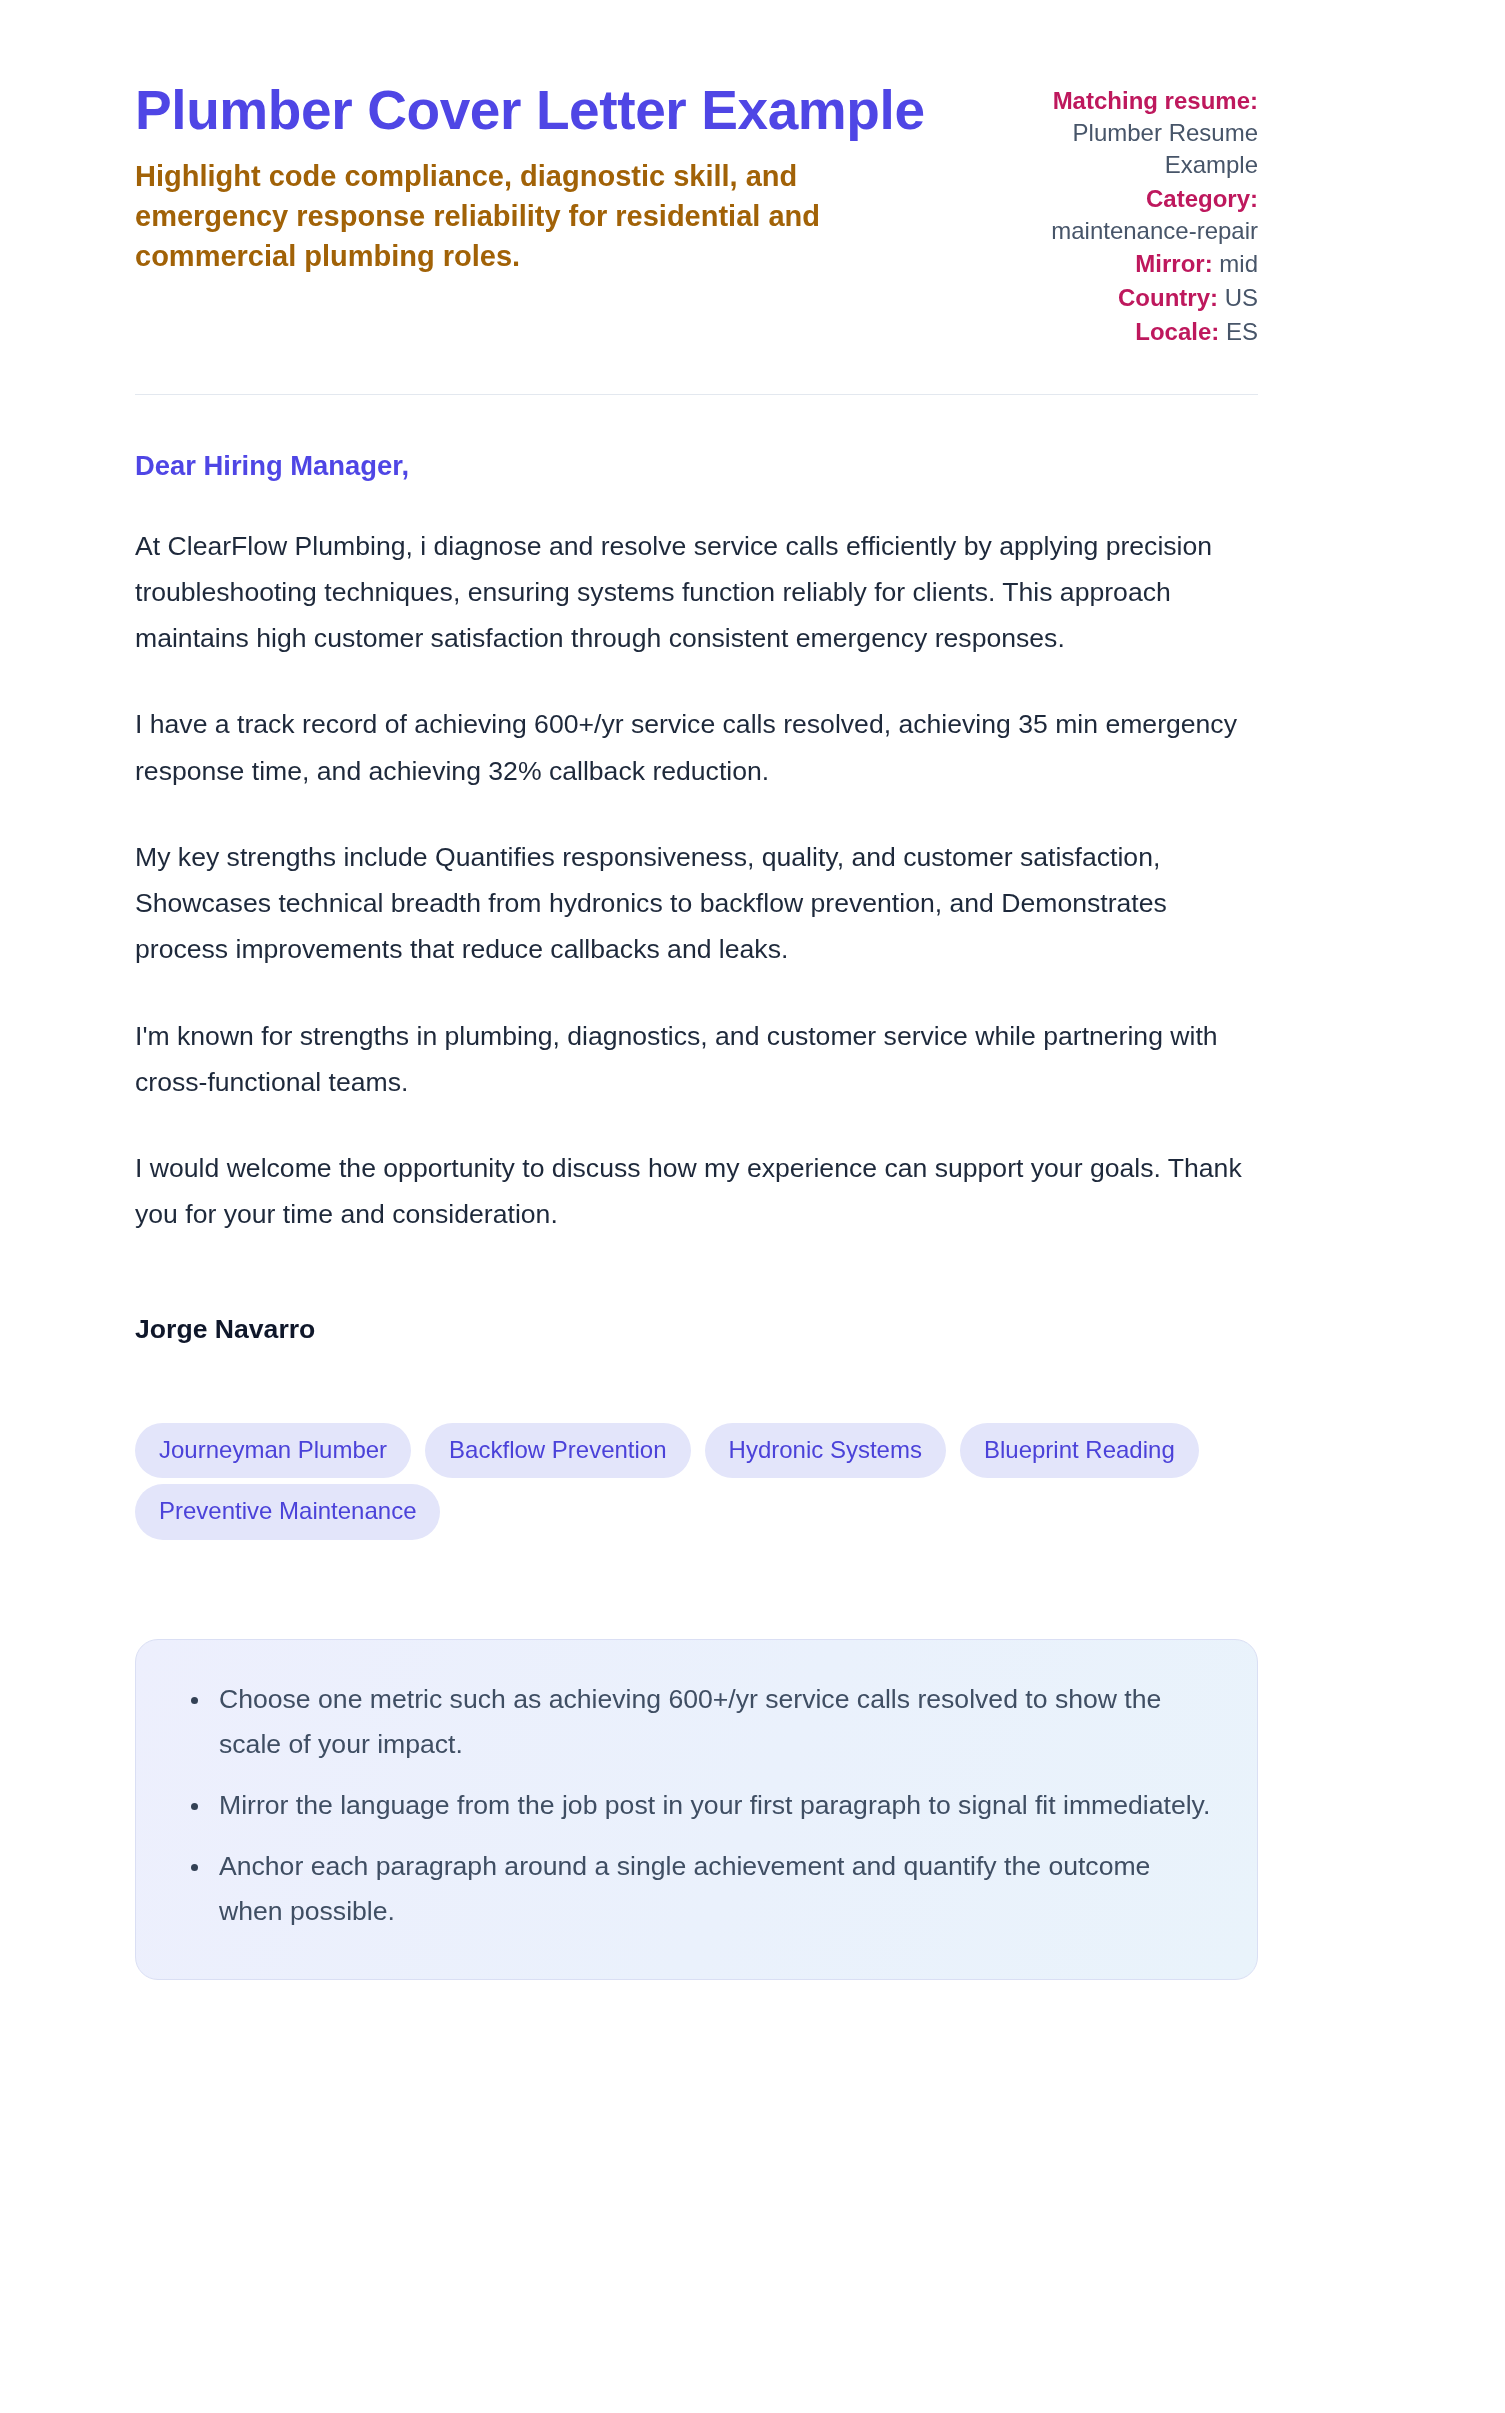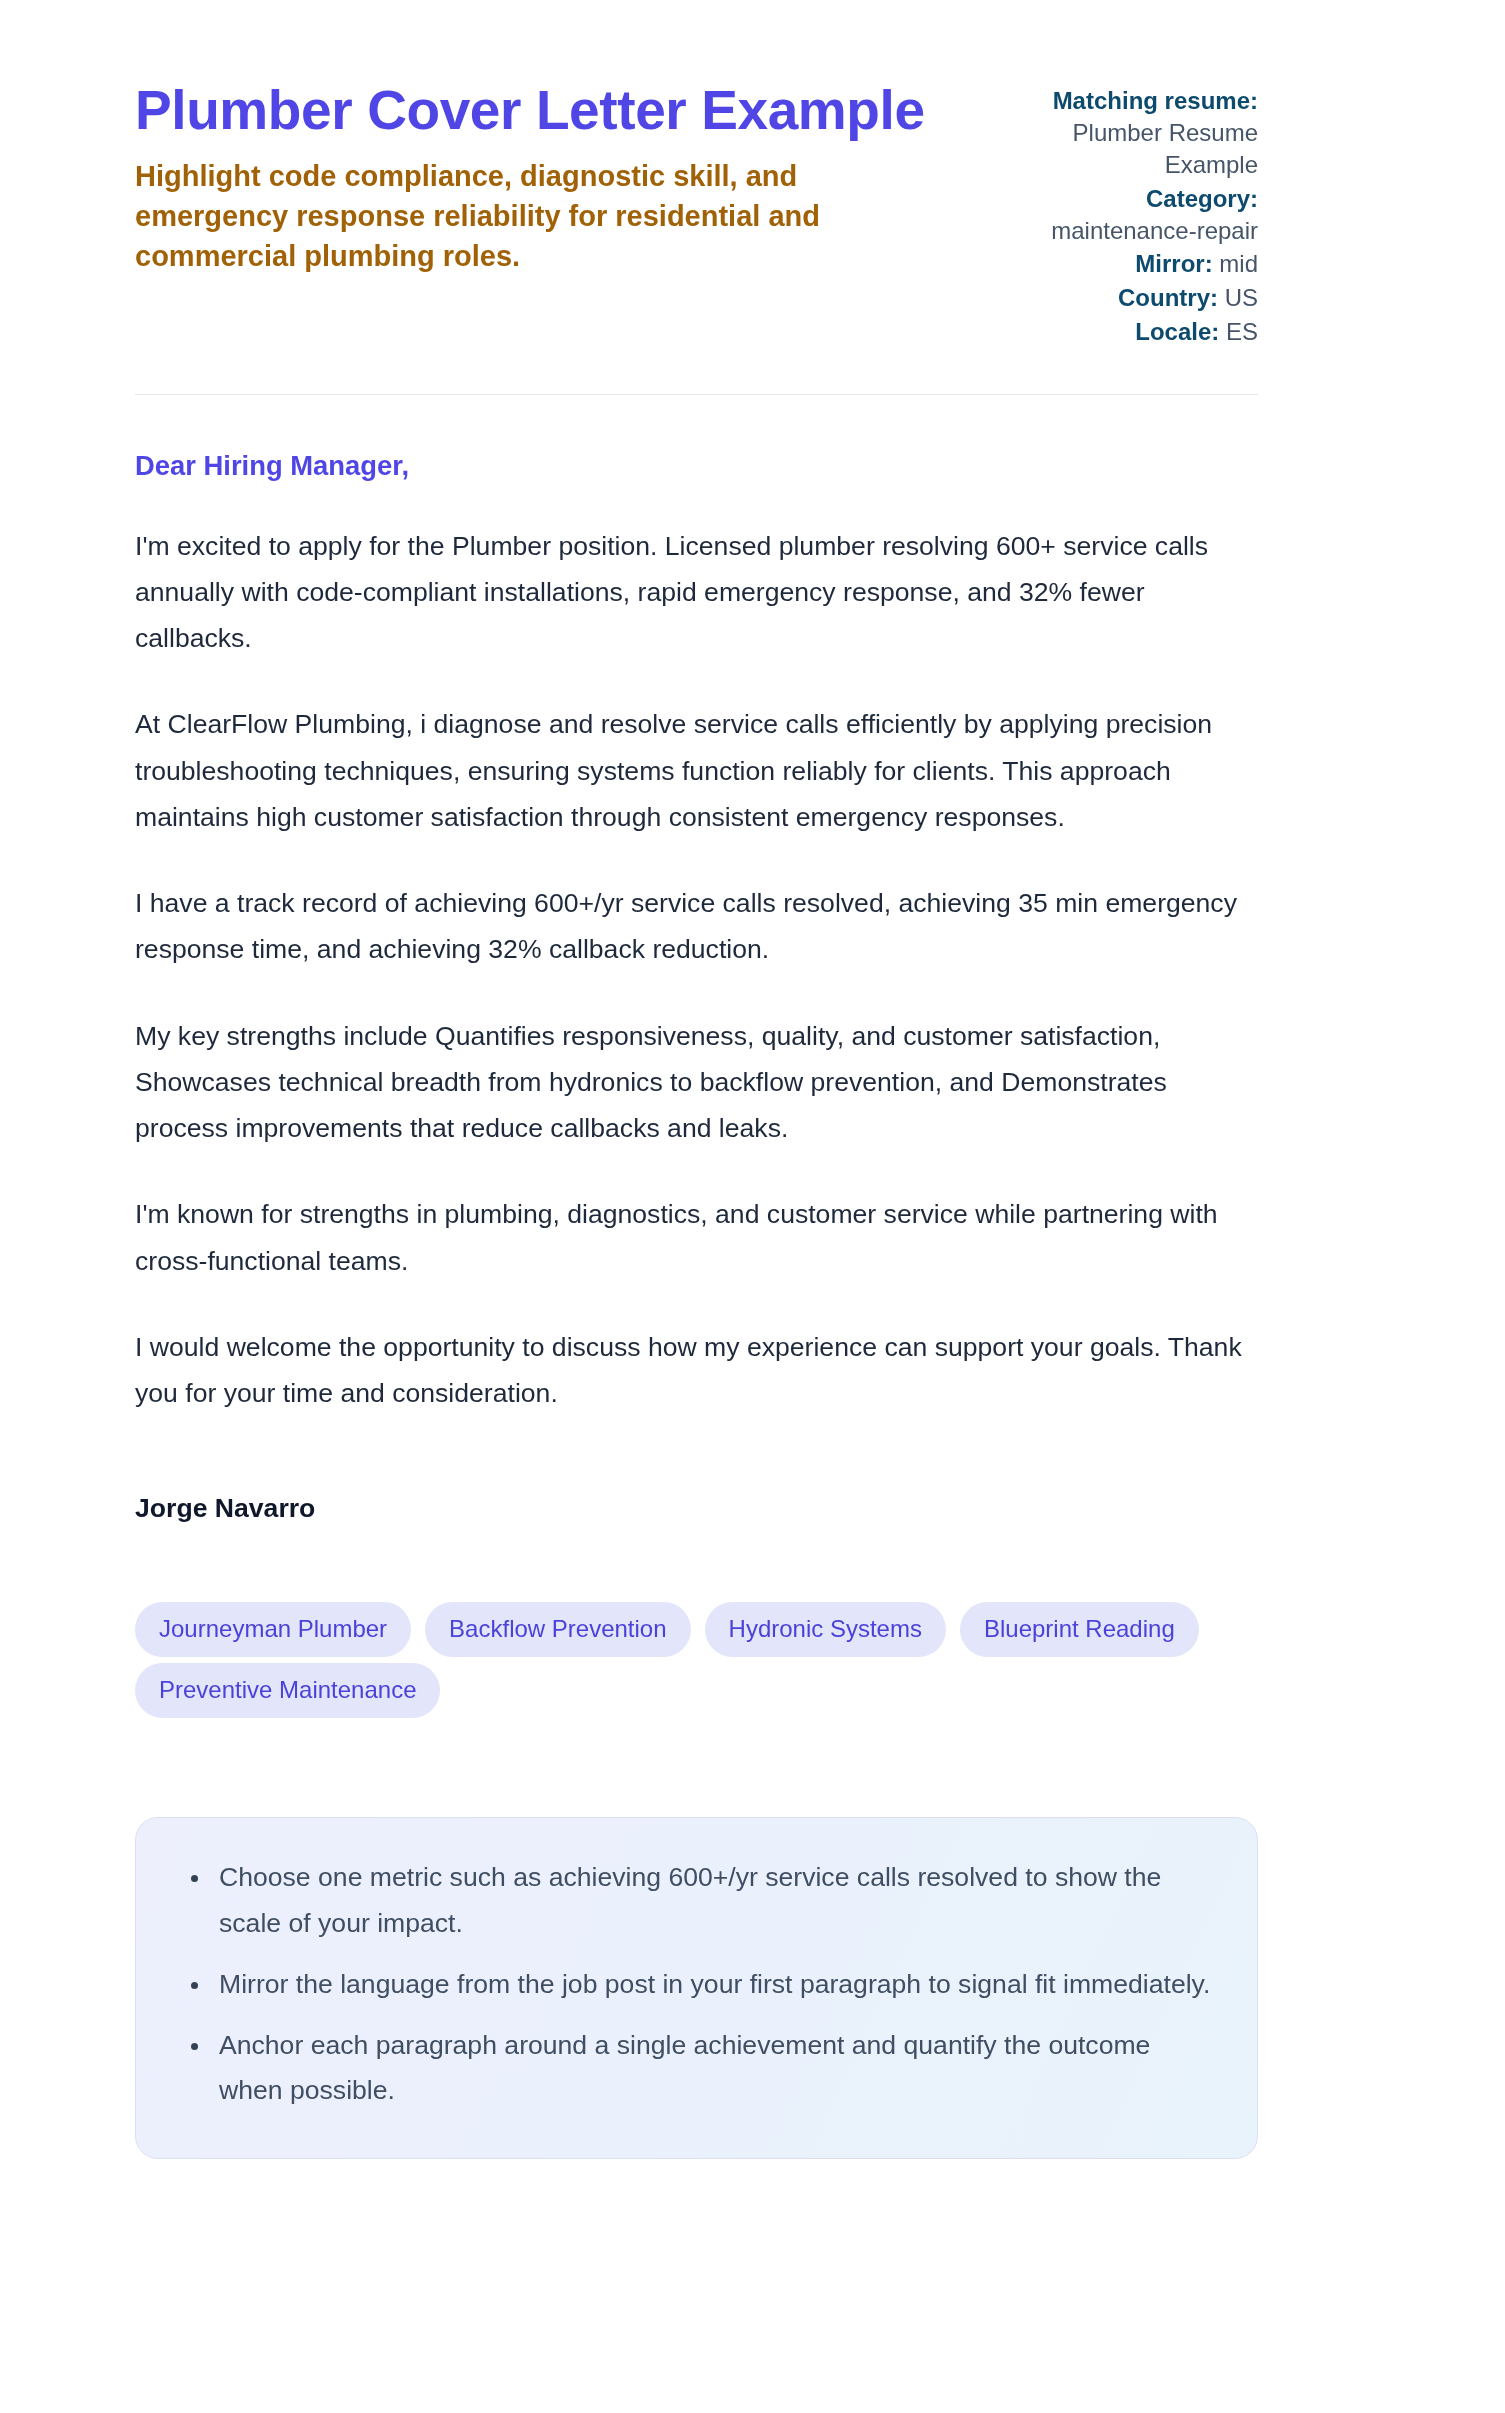--- a/index.html
+++ b/index.html
@@ -41,21 +41,21 @@
   .meta {
     width: 223px;
     flex: 0 0 auto;
     padding-top: 5.3px;
     text-align: right;
     font-size: 24px;
     line-height: 1.33;
     color: #475569;
   }
   .meta-row { margin: 0 0 1.8px 0; }
-  .meta-label { font-weight: 700; color: #0c4a6e; }
+  .meta-label { font-weight: 700; color: #be185d; }
   .divider {
     border: none;
     border-top: 1.8px solid #e3e8ef;
     margin: 44px 0 0 0;
   }
   
   .letter { margin-top: 55px; }
   .greeting {
     margin: 0 0 41px 0;
     font-size: 27.4px;
@@ -158,21 +158,20 @@
         <span class="meta-label">Locale:</span>
         <span class="meta-value">ES</span>
       </div>
     </aside>
   </header>
 
   <hr class="divider">
 
   <section class="letter">
     <p class="greeting">Dear Hiring Manager,</p>
-    <p class="para">I'm excited to apply for the Plumber position. Licensed plumber resolving 600+ service calls annually with code-compliant installations, rapid emergency response, and 32% fewer callbacks.</p>
     <p class="para">At ClearFlow Plumbing, i diagnose and resolve service calls efficiently by applying precision troubleshooting techniques, ensuring systems function reliably for clients. This approach maintains high customer satisfaction through consistent emergency responses.</p>
     <p class="para">I have a track record of achieving 600+/yr service calls resolved, achieving 35 min emergency response time, and achieving 32% callback reduction.</p>
     <p class="para">My key strengths include Quantifies responsiveness, quality, and customer satisfaction, Showcases technical breadth from hydronics to backflow prevention, and Demonstrates process improvements that reduce callbacks and leaks.</p>
     <p class="para">I'm known for strengths in plumbing, diagnostics, and customer service while partnering with cross-functional teams.</p>
     <p class="para">I would welcome the opportunity to discuss how my experience can support your goals. Thank you for your time and consideration.</p>
     <p class="sig-name">Jorge Navarro</p>
   </section>
 
   <div class="tags">
     <span class="tag">Journeyman Plumber</span>

